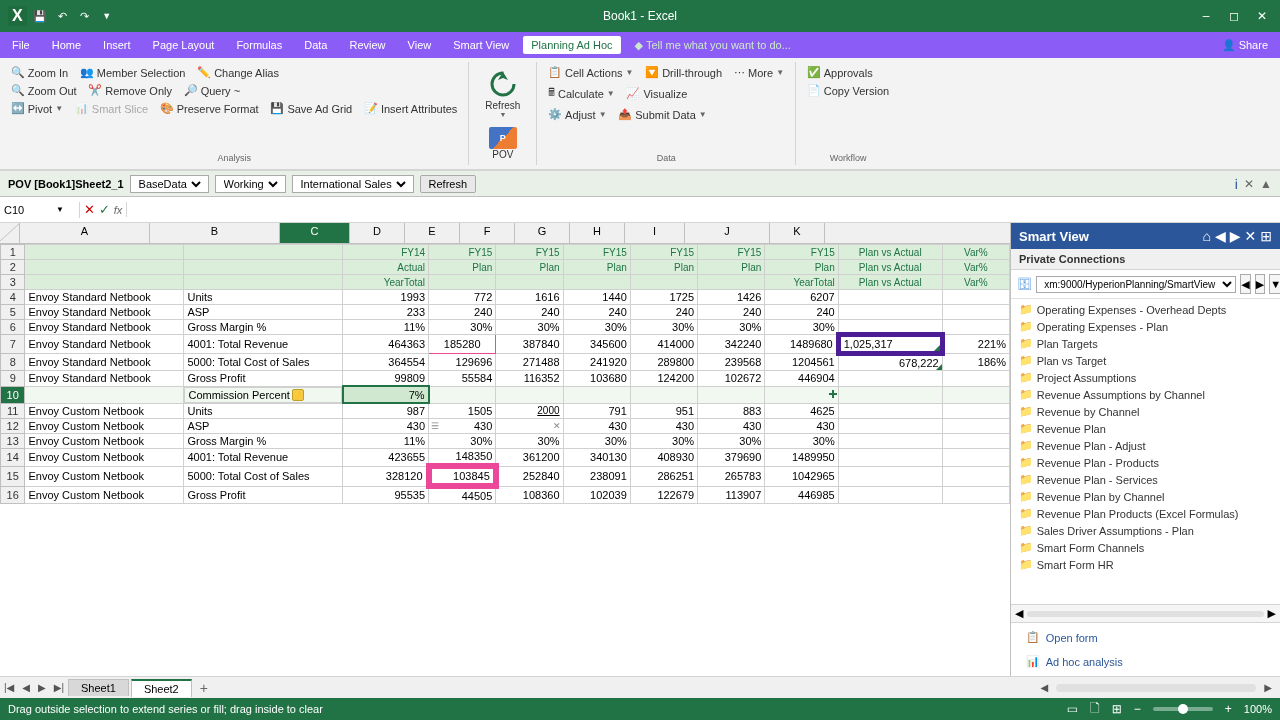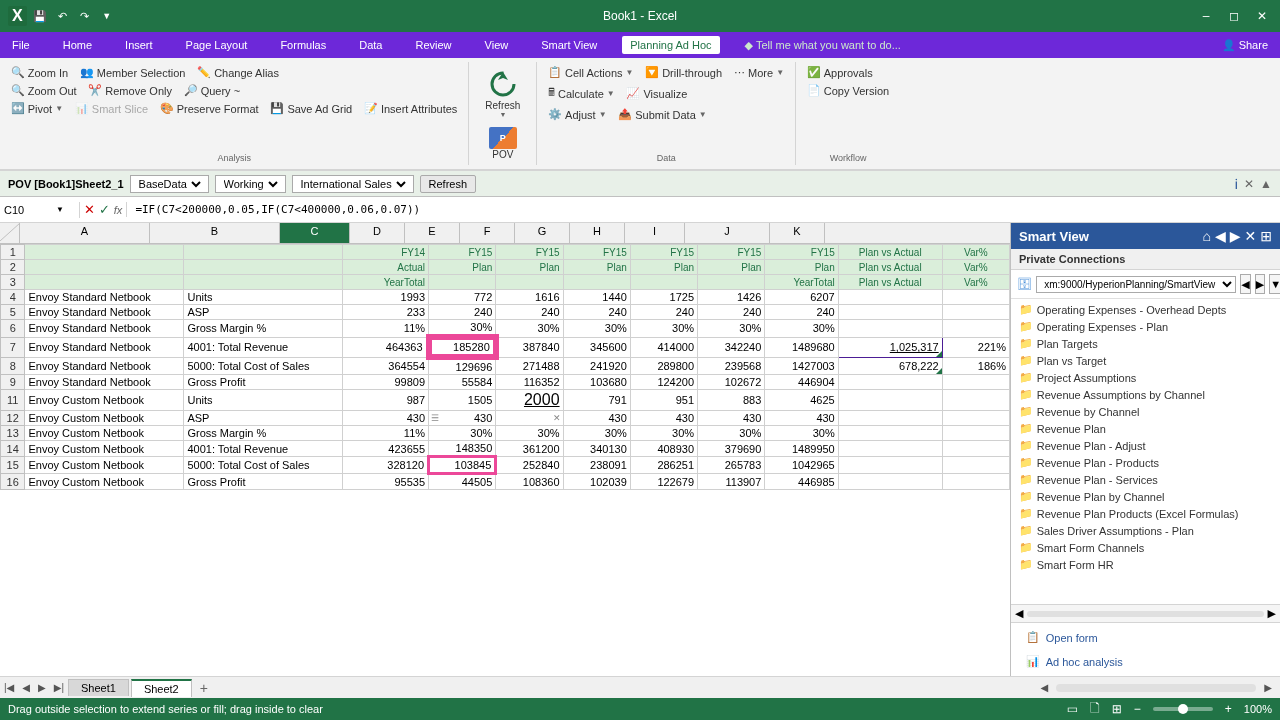--- a/index.html
+++ b/index.html
@@ -16,27 +16,27 @@
       padding: 0 8px;
     }
     .title-bar-left { display: flex; align-items: center; gap: 6px; }
     .title-bar-center { font-size: 12px; font-weight: 400; position: absolute; left: 50%; transform: translateX(-50%); }
     .title-bar-right { display: flex; align-items: center; gap: 8px; }
     .title-bar-icon { width: 16px; height: 16px; display: flex; align-items: center; justify-content: center; cursor: pointer; }
     .win-btn { width: 20px; height: 20px; display: flex; align-items: center; justify-content: center; color: white; font-size: 12px; cursor: pointer; }
 
     
     .menu-bar {
-      background: #6d28d9;
+      background: #8b5cf6;
       color: white;
       height: 26px;
       display: flex;
       align-items: center;
       padding: 0 4px;
-      gap: 17px;
+      gap: 6px;
     }
     .menu-item {
       padding: 3px 8px;
       cursor: pointer;
       font-size: 11px;
       border-radius: 2px;
     }
     .menu-item.active { background: white; color: #217346; }
 
     
@@ -557,21 +557,20 @@
   <div class="formula-bar">
     <div class="cell-ref">
       <input type="text" value="C10" style="border: none; outline: none; font-size: 11px; width: 50px;">
       <span style="font-size:8px; cursor:pointer;">▼</span>
     </div>
     <div class="formula-actions">
       <span style="cursor:pointer; color:#c00; font-size:13px;">✕</span>
       <span style="cursor:pointer; color:#217346; font-size:13px;">✓</span>
       <span style="cursor:pointer; font-size:11px; font-style:italic;">fx</span>
     </div>
-    <div class="formula-input" style="flex:1; padding:2px 8px; font-family:Consolas,monospace; font-size:11px; border:none; background:white;">=IF(C7&lt;200000,0.05,IF(C7&lt;400000,0.06,0.07))</div>
   </div>
 
   <div style="display:flex; flex:1; overflow:hidden;">
 
     <div class="spreadsheet" style="flex:1; overflow:hidden; display:flex; flex-direction:column;">
 
       <div style="display:flex; background:#f0f0f0; border-bottom:1px solid #c0c0c0; overflow:hidden;">
         <div style="width:20px; min-width:20px; border-right:1px solid #c0c0c0; background:#f0f0f0;">
           <svg width="20" height="18">
               <line x1="0" y1="18" x2="20" y2="0" stroke="#c0c0c0" stroke-width="1"></line>
@@ -682,68 +681,92 @@
             <td style="border:1px solid #d0d0d0; text-align:right; font-size:11px;">30%</td>
             <td style="border:1px solid #d0d0d0;"></td>
             <td style="border:1px solid #d0d0d0;"></td>
           </tr>
 
           <tr>
             <td class="row-header" style="width:20px; text-align:center; background:#f0f0f0; border:1px solid #c0c0c0;">7</td>
             <td style="border:1px solid #d0d0d0; font-size:11px;">Envoy Standard Netbook</td>
             <td style="border:1px solid #d0d0d0; font-size:11px;">4001: Total Revenue</td>
             <td style="border:1px solid #d0d0d0; text-align:right; font-size:11px;">464363</td>
-            <td style="border:6px solid #ec4899; text-align:right; font-size:11px;margin-left:12px;">185280</td>
+            <td style="border:1px solid #ec4899; text-align:center; font-size:11px;margin-left:12px;">185280</td>
             <td style="border:1px solid #d0d0d0; text-align:right; font-size:11px;">387840</td>
             <td style="border:1px solid #d0d0d0; text-align:right; font-size:11px;">345600</td>
             <td style="border:1px solid #d0d0d0; text-align:right; font-size:11px;">414000</td>
             <td style="border:1px solid #d0d0d0; text-align:right; font-size:11px;">342240</td>
             <td style="border:1px solid #d0d0d0; text-align:right; font-size:11px;">1489680</td>
-            <td style="border:1px solid #4c1d95; text-align:right; font-size:11px; position:relative;text-decoration:underline;">1,025,317<div class="triangle-corner"></div></td>
+            <td style="border:5px solid #4c1d95; text-align:left; font-size:11px; position:relative;">1,025,317<div class="triangle-corner"></div></td>
             <td style="border:1px solid #d0d0d0; text-align:right; font-size:11px;">221%</td>
           </tr>
 
           <tr>
             <td class="row-header" style="width:20px; text-align:center; background:#f0f0f0; border:1px solid #c0c0c0;">8</td>
             <td style="border:1px solid #d0d0d0; font-size:11px;">Envoy Standard Netbook</td>
             <td style="border:1px solid #d0d0d0; font-size:11px;">5000: Total Cost of Sales</td>
             <td style="border:1px solid #d0d0d0; text-align:right; font-size:11px;">364554</td>
             <td style="border:1px solid #d0d0d0; text-align:right; font-size:11px;">129696</td>
             <td style="border:1px solid #d0d0d0; text-align:right; font-size:11px;">271488</td>
             <td style="border:1px solid #d0d0d0; text-align:right; font-size:11px;">241920</td>
             <td style="border:1px solid #d0d0d0; text-align:right; font-size:11px;">289800</td>
             <td style="border:1px solid #d0d0d0; text-align:right; font-size:11px;">239568</td>
-            <td style="border:1px solid #d0d0d0; text-align:right; font-size:11px;">1427003</td>
+            <td style="border:1px solid #d0d0d0; text-align:right; font-size:11px;">1204561</td>
             <td style="border:1px solid #d0d0d0; text-align:right; font-size:11px; position:relative;margin-top:32px;">678,222<div class="triangle-corner"></div></td>
             <td style="border:1px solid #d0d0d0; text-align:right; font-size:11px;">186%</td>
           </tr>
 
           <tr>
             <td class="row-header" style="width:20px; text-align:center; background:#f0f0f0; border:1px solid #c0c0c0;">9</td>
             <td style="border:1px solid #d0d0d0; font-size:11px;">Envoy Standard Netbook</td>
             <td style="border:1px solid #d0d0d0; font-size:11px;">Gross Profit</td>
             <td style="border:1px solid #d0d0d0; text-align:right; font-size:11px;">99809</td>
             <td style="border:1px solid #d0d0d0; text-align:right; font-size:11px;">55584</td>
             <td style="border:1px solid #d0d0d0; text-align:right; font-size:11px;">116352</td>
             <td style="border:1px solid #d0d0d0; text-align:right; font-size:11px;">103680</td>
             <td style="border:1px solid #d0d0d0; text-align:right; font-size:11px;">124200</td>
             <td style="border:1px solid #d0d0d0; text-align:right; font-size:11px;">102672</td>
             <td style="border:1px solid #d0d0d0; text-align:right; font-size:11px;">446904</td>
             <td style="border:1px solid #d0d0d0;"></td>
             <td style="border:1px solid #d0d0d0;"></td>
           </tr>
 
+          <tr style="background:#f0f8f0;">
+            <td class="row-header" style="width:20px; text-align:center; background:#217346; color:white; border:1px solid #c0c0c0;">10</td>
+            <td style="border:1px solid #d0d0d0; font-size:11px;"></td>
+            <td style="border:1px solid #d0d0d0; font-size:11px; display:flex; align-items:center; gap:2px;">
+              <span>Commission Percent</span>
+              <span style="display:inline-block; width:12px; height:12px; background:#F7C948; border:1px solid #c0a020; border-radius:2px; font-size:8px; text-align:center; line-height:12px;">⚡</span>
+            </td>
+            <td style="border:2px solid #217346; text-align:right; font-size:11px; background:#d0e8d0;">7%</td>
+            <td style="border:1px solid #d0d0d0;"></td>
+            <td style="border:1px solid #d0d0d0;"></td>
+            <td style="border:1px solid #d0d0d0;"></td>
+            <td style="border:1px solid #d0d0d0;"></td>
+            <td style="border:1px solid #d0d0d0;"></td>
+            <td style="border:1px solid #d0d0d0; position:relative;">
+              <span style="position:absolute; right:0; top:50%; transform:translateY(-50%);">
+                <svg width="10" height="10">
+                      <line x1="5" y1="1" x2="5" y2="9" stroke="#217346" stroke-width="2"></line>
+                      <line x1="1" y1="5" x2="9" y2="5" stroke="#217346" stroke-width="2"></line>
+                    </svg>
+              </span>
+            </td>
+            <td style="border:1px solid #d0d0d0;"></td>
+            <td style="border:1px solid #d0d0d0;"></td>
+          </tr>
 
           <tr>
             <td class="row-header" style="width:20px; text-align:center; background:#f0f0f0; border:1px solid #c0c0c0;">11</td>
             <td style="border:1px solid #d0d0d0; font-size:11px;">Envoy Custom Netbook</td>
             <td style="border:1px solid #d0d0d0; font-size:11px;">Units</td>
             <td style="border:1px solid #d0d0d0; text-align:right; font-size:11px;">987</td>
             <td style="border:1px solid #d0d0d0; text-align:right; font-size:11px;">1505</td>
-            <td style="border:1px solid #d0d0d0; text-align:right; font-size:16px;text-decoration:underline;">2000</td>
+            <td style="border:1px solid #d0d0d0; text-align:right; font-size:10px;text-decoration:underline;">2000</td>
             <td style="border:1px solid #d0d0d0; text-align:right; font-size:11px;">791</td>
             <td style="border:1px solid #d0d0d0; text-align:right; font-size:11px;">951</td>
             <td style="border:1px solid #d0d0d0; text-align:right; font-size:11px;">883</td>
             <td style="border:1px solid #d0d0d0; text-align:right; font-size:11px;">4625</td>
             <td style="border:1px solid #d0d0d0;"></td>
             <td style="border:1px solid #d0d0d0;"></td>
           </tr>
 
           <tr>
             <td class="row-header" style="width:20px; text-align:center; background:#f0f0f0; border:1px solid #c0c0c0;">12</td>
@@ -793,21 +816,21 @@
             <td style="border:1px solid #d0d0d0; text-align:right; font-size:11px;">1489950</td>
             <td style="border:1px solid #d0d0d0;"></td>
             <td style="border:1px solid #d0d0d0;"></td>
           </tr>
 
           <tr>
             <td class="row-header" style="width:20px; text-align:center; background:#f0f0f0; border:1px solid #c0c0c0;">15</td>
             <td style="border:1px solid #d0d0d0; font-size:11px;">Envoy Custom Netbook</td>
             <td style="border:1px solid #d0d0d0; font-size:11px;">5000: Total Cost of Sales</td>
             <td style="border:1px solid #d0d0d0; text-align:right; font-size:11px;">328120</td>
-            <td style="border:3px solid #ec4899; text-align:right; font-size:11px;">103845</td>
+            <td style="border:6px solid #ec4899; text-align:right; font-size:11px;">103845</td>
             <td style="border:1px solid #d0d0d0; text-align:right; font-size:11px;">252840</td>
             <td style="border:1px solid #d0d0d0; text-align:right; font-size:11px;">238091</td>
             <td style="border:1px solid #d0d0d0; text-align:right; font-size:11px;">286251</td>
             <td style="border:1px solid #d0d0d0; text-align:right; font-size:11px;">265783</td>
             <td style="border:1px solid #d0d0d0; text-align:right; font-size:11px;">1042965</td>
             <td style="border:1px solid #d0d0d0;"></td>
             <td style="border:1px solid #d0d0d0;"></td>
           </tr>
 
           <tr>

